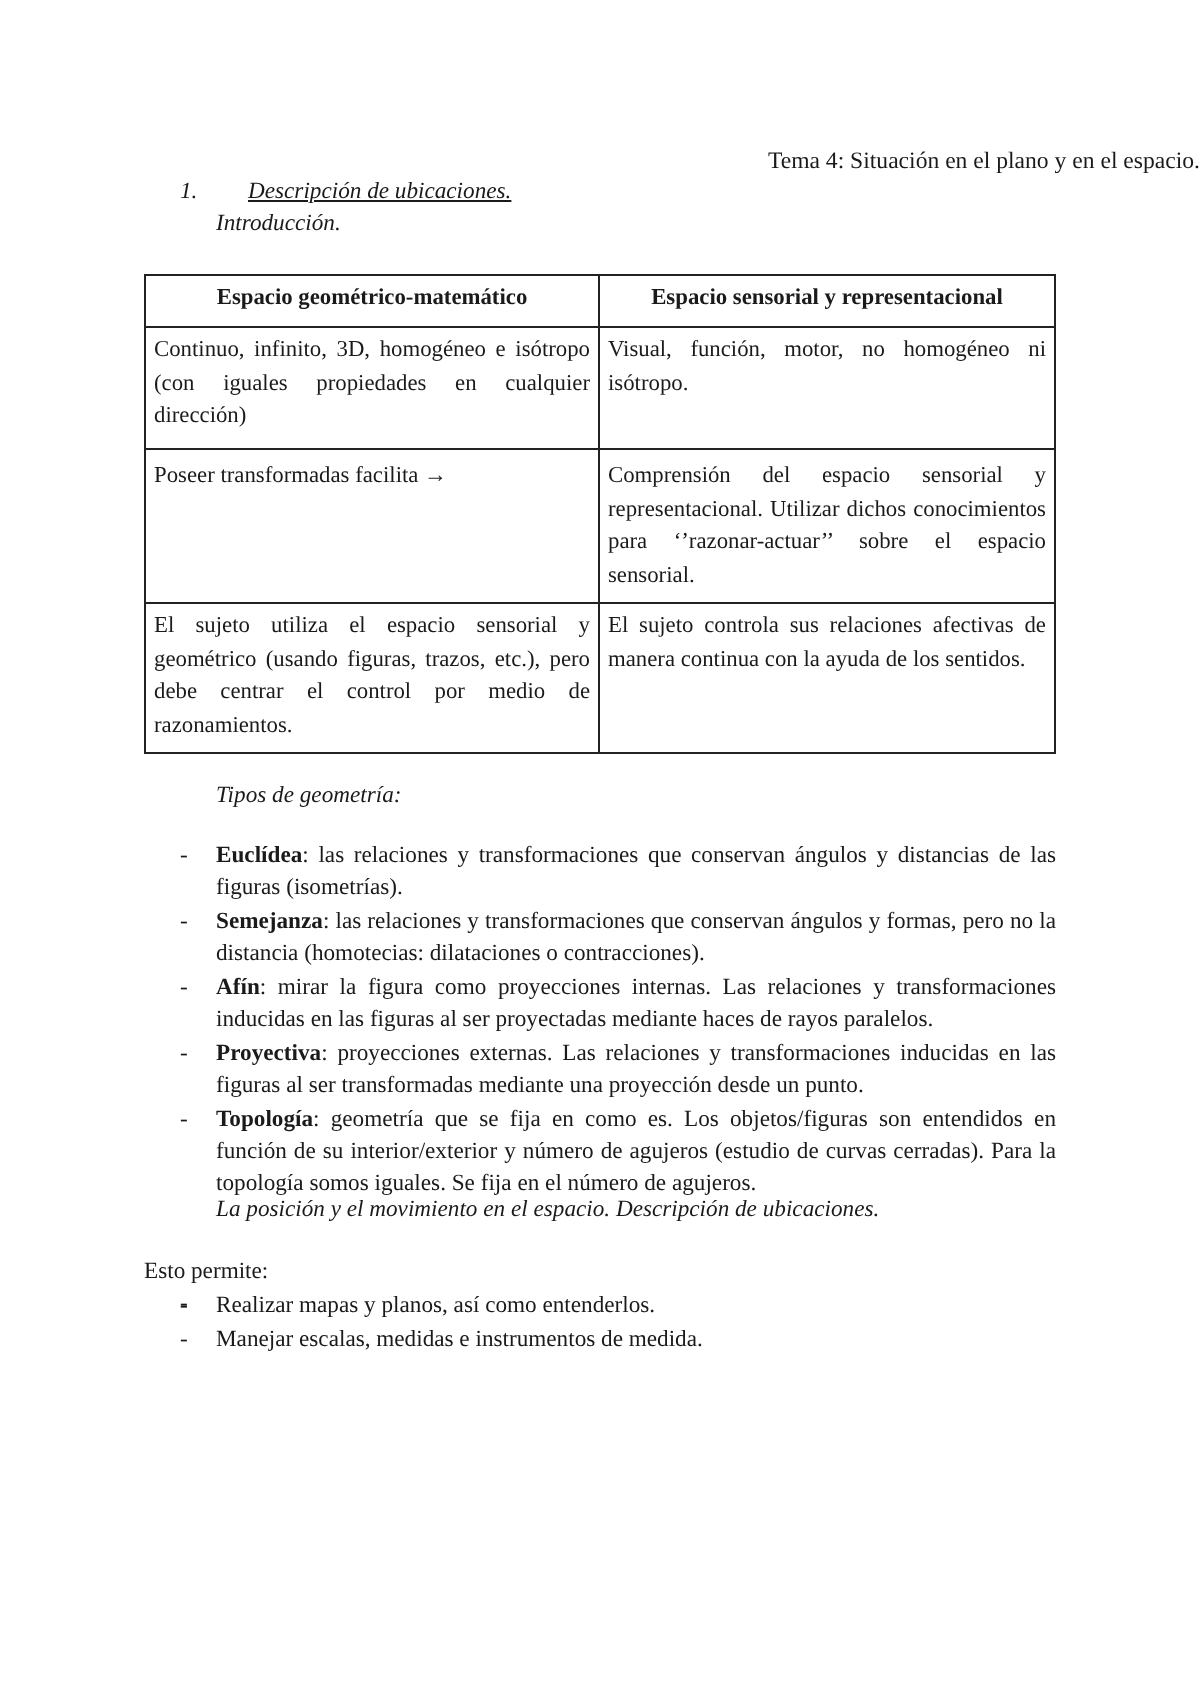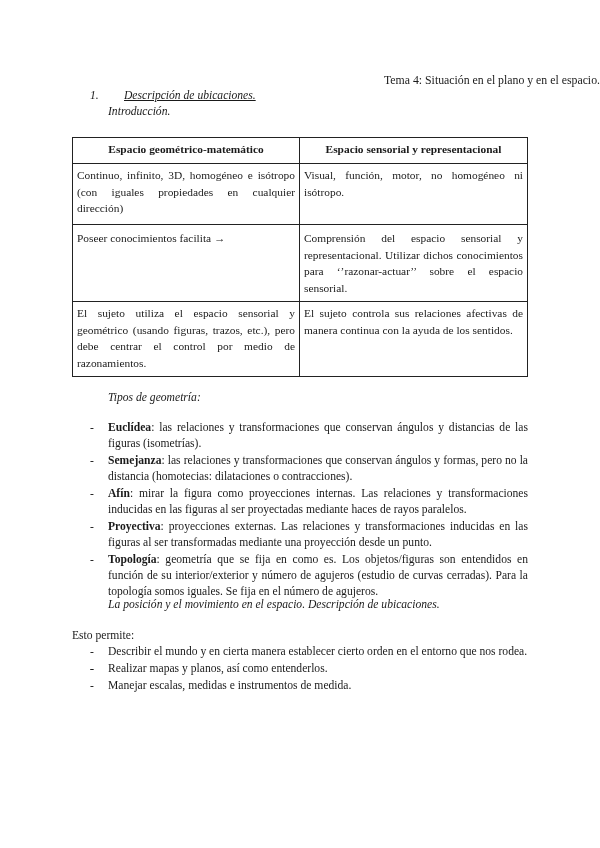--- a/index.html
+++ b/index.html
@@ -54,21 +54,21 @@
   <tbody>
       <tr>
     <th>Espacio geométrico-matemático</th>
     <th>Espacio sensorial y representacional</th>
   </tr>
   <tr class="r1">
     <td>Continuo, infinito, 3D, homogéneo e isótropo (con iguales propiedades en cualquier dirección)</td>
     <td>Visual, función, motor, no homogéneo ni isótropo.</td>
   </tr>
   <tr class="r2">
-    <td style="text-align:left">Poseer conocimientos facilita →</td>
+    <td style="text-align:left">Poseer transformadas facilita →</td>
     <td>Comprensión del espacio sensorial y representacional. Utilizar dichos conocimientos para ‘’razonar-actuar’’ sobre el espacio sensorial.</td>
   </tr>
   <tr class="r3">
     <td>El sujeto utiliza el espacio sensorial y geométrico (usando figuras, trazos, etc.), pero debe centrar el control por medio de razonamientos.</td>
     <td>El sujeto controla sus relaciones afectivas de manera continua con la ayuda de los sentidos.</td>
   </tr>
 </tbody>
   </table>
 
 <div class="abs subhead" style="left:108px; top:390px;text-align:right;">Tipos de geometría:</div>
@@ -78,17 +78,17 @@
   <li><span class="dash-mark">-</span><b>Semejanza</b><span>: las relaciones y transformaciones que conservan ángulos y formas, pero no la distancia (homotecias: dilataciones o contracciones).</span></li>
   <li><span class="dash-mark">-</span><b>Afín</b><span>: mirar la figura como proyecciones internas. Las relaciones y transformaciones inducidas en las figuras al ser proyectadas mediante haces de rayos paralelos.</span></li>
   <li><span class="dash-mark">-</span><b>Proyectiva</b><span>: proyecciones externas. Las relaciones y transformaciones inducidas en las figuras al ser transformadas mediante una proyección desde un punto.</span></li>
   <li><span class="dash-mark">-</span><b>Topología</b><span>: geometría que se fija en como es. Los objetos/figuras son entendidos en función de su interior/exterior y número de agujeros (estudio de curvas cerradas). Para la topología somos iguales. Se fija en el número de agujeros.</span></li>
 </ul>
 
 <div class="abs subhead" style="left:108px; top:597px;">La posición y el movimiento en el espacio. Descripción de ubicaciones.</div>
 <div class="abs esto">Esto permite:</div>
 
 <ul class="dash" style="top:644px;">
-  <li><span class="dash-mark">-</span><span>Describir el mundo y en cierta manera establecer cierto orden en el entorno que nos rodea.</span></li>
+  <li><span class="dash-mark">-</span></li>
   <li><span class="dash-mark">-</span></li>
   <li><span class="dash-mark">-</span><span>Realizar mapas y planos, así como entenderlos.</span></li>
   <li><span class="dash-mark">-</span><span>Manejar escalas, medidas e instrumentos de medida.</span></li>
 </ul>
 
 </body></html>

